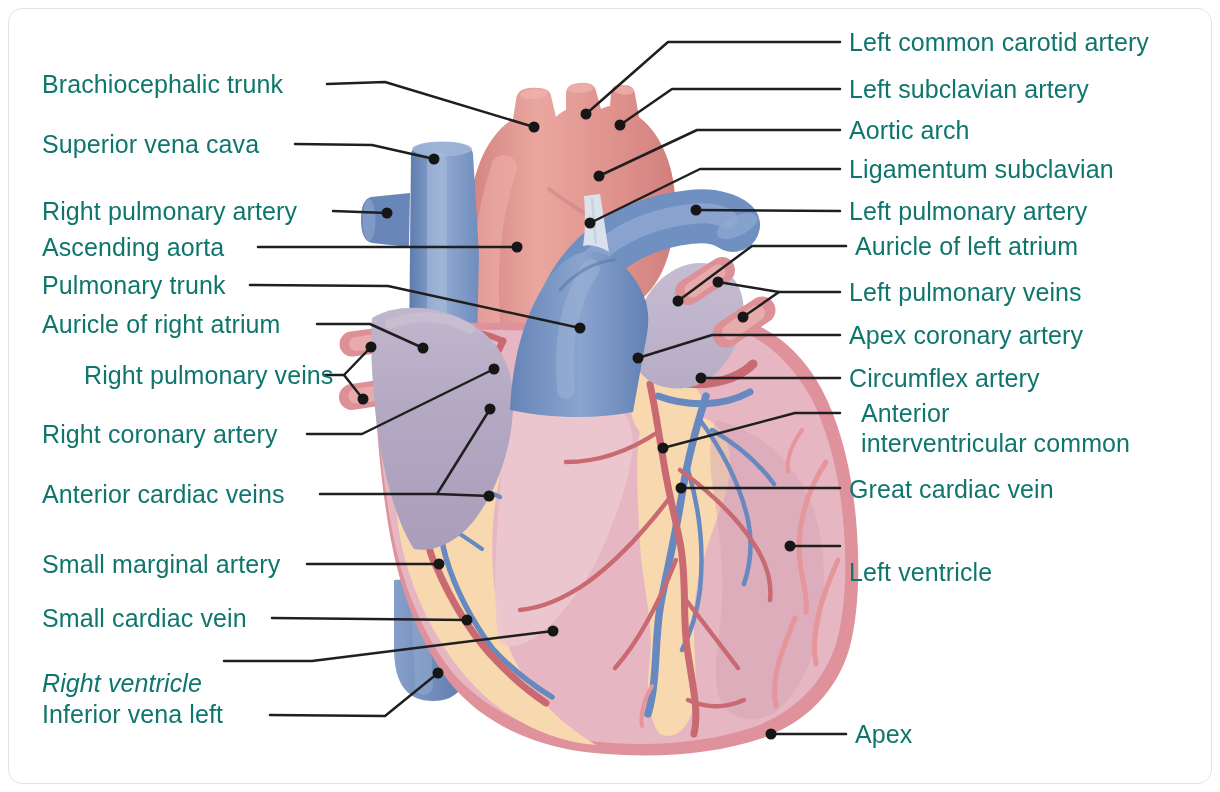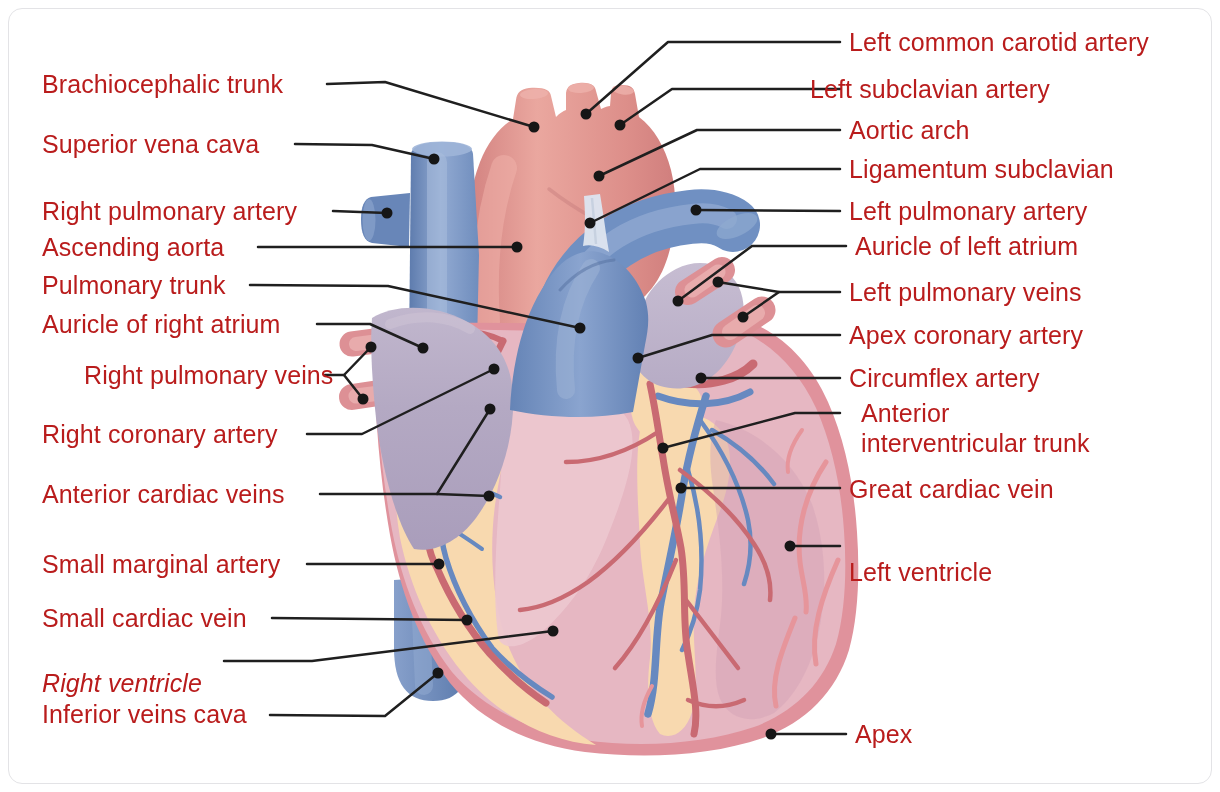--- a/index.html
+++ b/index.html
@@ -2,21 +2,21 @@
 <html><head>
 <meta charset="utf-8">
 <title>Heart diagram</title>
 <style>
   html,body{margin:0;padding:0;background:#fff;}
   body{width:1220px;height:792px;position:relative;overflow:hidden;
        font-family:"Liberation Sans", sans-serif;}
   .card{position:absolute;left:8px;top:8px;width:1202px;height:774px;
         background:#ffffff;border:1.5px solid #e3e3e6;border-radius:14px;}
   svg.stage{position:absolute;left:0;top:0;}
-  .lbl{position:absolute;color:#b91c1c;font-size:25px;line-height:30px;
+  .lbl{position:absolute;color:#0f766e;font-size:25px;line-height:30px;
        white-space:nowrap;letter-spacing:.1px;}
   .lbl .line{height:30px;}
 </style>
 </head>
 <body>
 
 <div class="card"></div>
 
 <svg class="stage" width="1220" height="792" viewBox="0 0 1220 792">
   <defs>
@@ -252,26 +252,26 @@
     <div class="lbl left" style="left: 42px; top: 549px;">
       <div class="line">Small marginal artery</div>
     </div>
     <div class="lbl left" style="left: 42px; top: 603px;">
       <div class="line">Small cardiac vein</div>
     </div>
     <div class="lbl left" style="left: 42px; top: 668px; font-style: italic;">
       <div class="line">Right ventricle</div>
     </div>
     <div class="lbl left" style="left: 42px; top: 699px;">
-      <div class="line">Inferior veins cava</div>
+      <div class="line">Inferior vena left</div>
     </div>
     <div class="lbl right" style="left: 849px; top: 27px;">
       <div class="line">Left common carotid artery</div>
     </div>
-    <div class="lbl right" style="left: 810px; top: 74px;">
+    <div class="lbl right" style="left: 849px; top: 74px;">
       <div class="line">Left subclavian artery</div>
     </div>
     <div class="lbl right" style="left: 849px; top: 115px;">
       <div class="line">Aortic arch</div>
     </div>
     <div class="lbl right" style="left: 849px; top: 154px;">
       <div class="line">Ligamentum subclavian</div>
     </div>
     <div class="lbl right" style="left: 849px; top: 196px;">
       <div class="line">Left pulmonary artery</div>
@@ -283,21 +283,21 @@
       <div class="line">Left pulmonary veins</div>
     </div>
     <div class="lbl right" style="left: 849px; top: 320px;">
       <div class="line">Apex coronary artery</div>
     </div>
     <div class="lbl right" style="left: 849px; top: 363px;">
       <div class="line">Circumflex artery</div>
     </div>
     <div class="lbl right" style="left: 849px; top: 398px; margin-left: 12px;">
       <div class="line">Anterior</div>
-      <div class="line">interventricular trunk</div>
+      <div class="line">interventricular common</div>
     </div>
     <div class="lbl right" style="left: 849px; top: 474px;">
       <div class="line">Great cardiac vein</div>
     </div>
     <div class="lbl right" style="left: 849px; top: 531px; margin-top: 26px;">
       <div class="line">Left ventricle</div>
     </div>
     <div class="lbl right" style="left: 855px; top: 719px;">
       <div class="line">Apex</div>
     </div>

